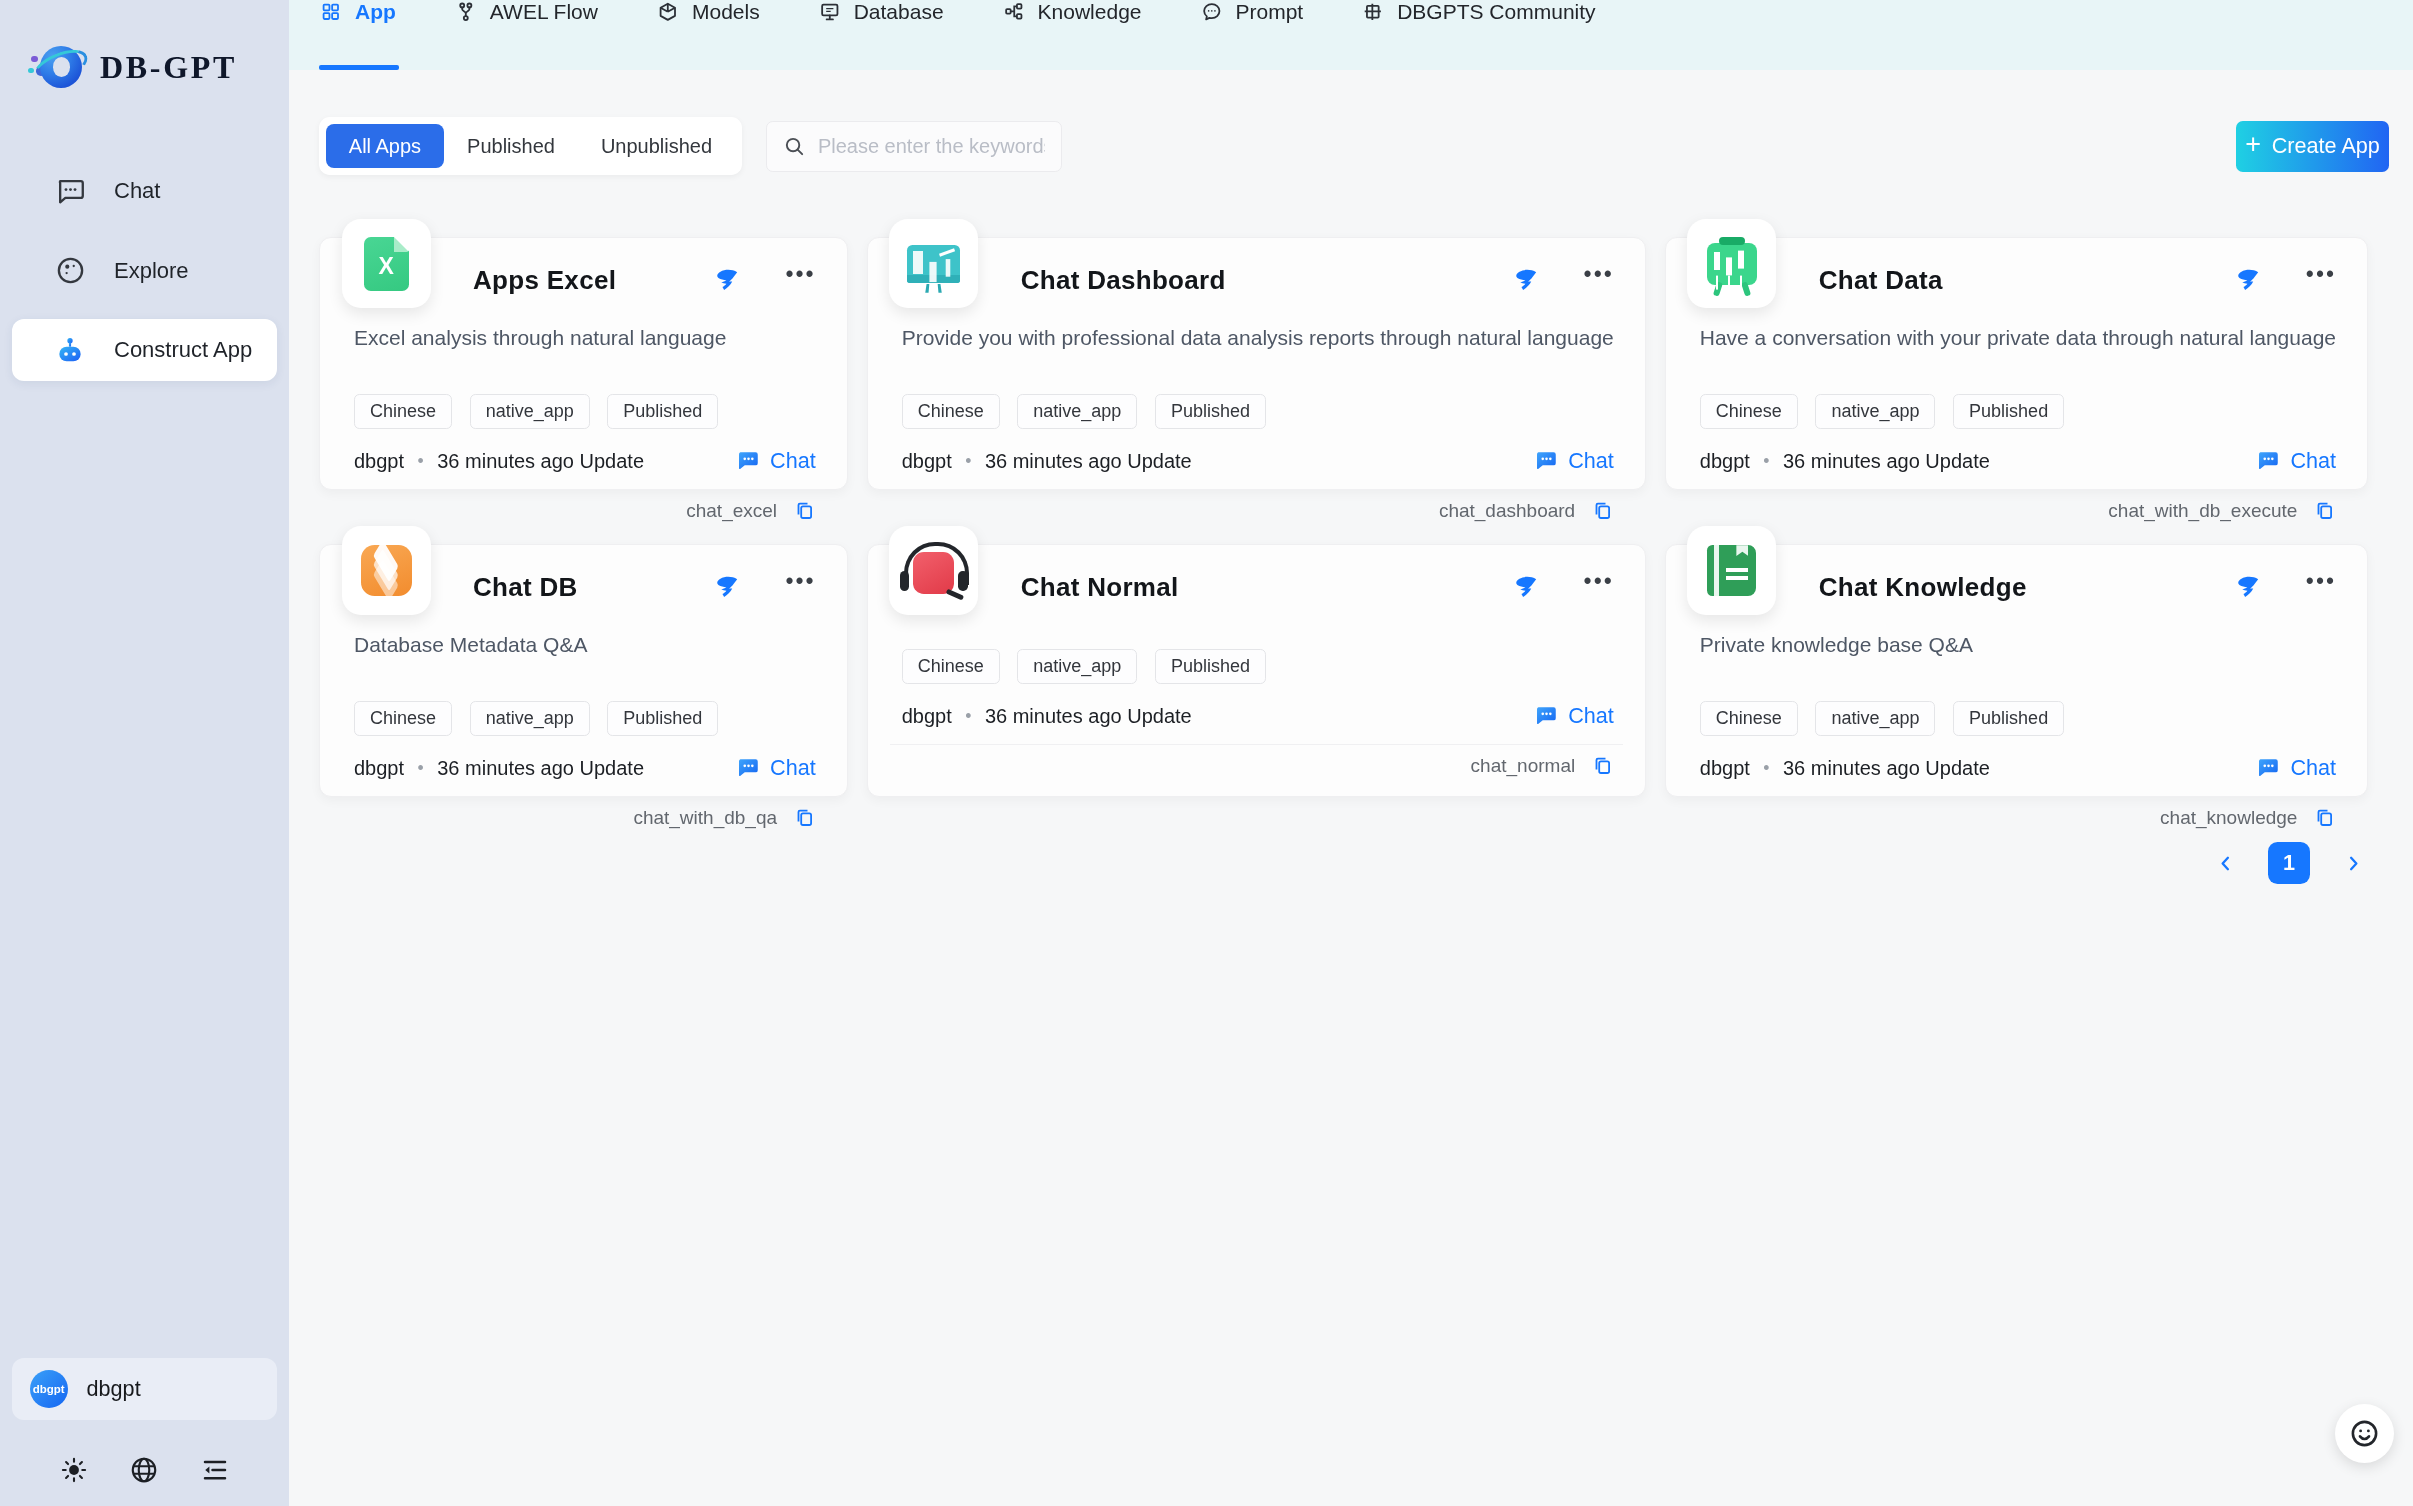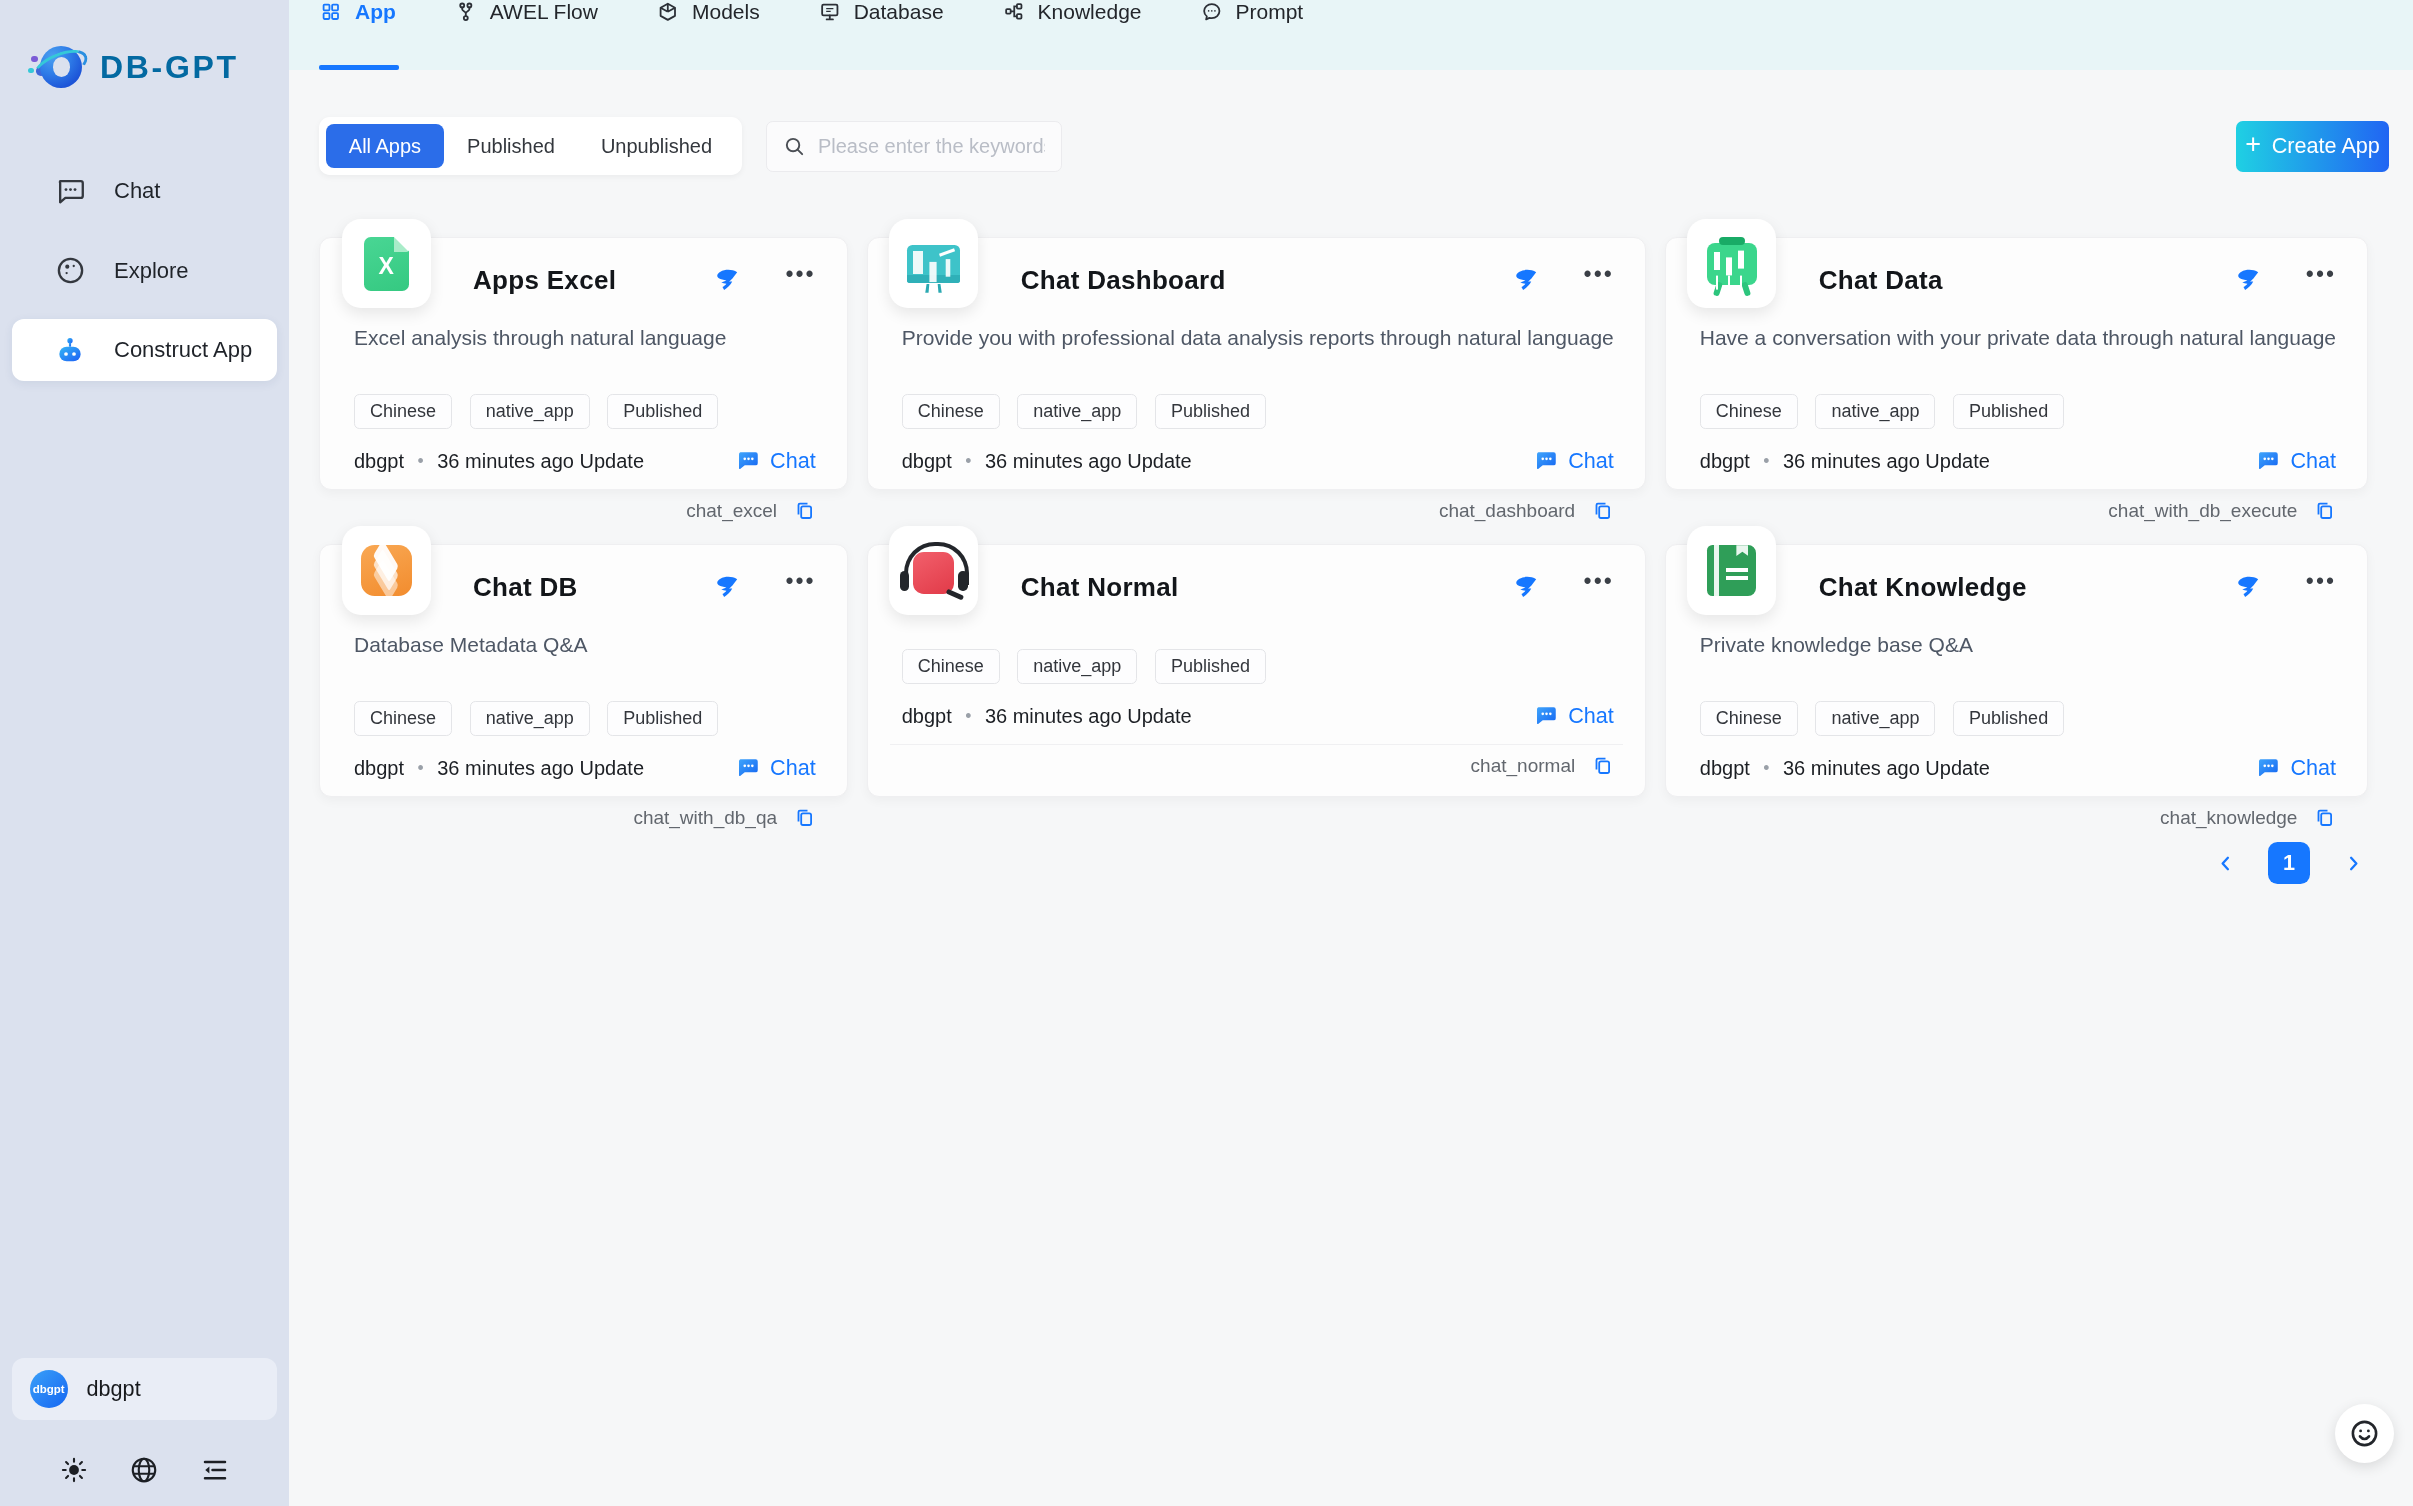--- a/index.html
+++ b/index.html
@@ -12,21 +12,21 @@
   .logo-mark { position:relative; width:50px; height:50px; }
   .logo-sphere { position:absolute; left:5.4px; top:4px; width:42px; height:42px; border-radius:50%;
     background:radial-gradient(circle at 30% 25%, #4aa0f0 0%, #2f7de8 40%, #1d55d8 75%, #1a47c8 100%); }
   .logo-hole { position:absolute; left:17.6px; top:15px; width:17.6px; height:20px; border-radius:50%; background:#dbe1ee; }
   .logo-ring { position:absolute; left:-2.7px; top:10.8px; width:57px; height:27px; border:3.4px solid transparent;
     border-radius:50%; border-top-color:#35c8d8; border-right-color:#2a8fe0; transform:rotate(-22deg); }
   .logo-dot { position:absolute; border-radius:50%; }
   .logo-dot.d1 { width:6.8px; height:6.8px; background:#7b5bd6; left:-4px; top:13.5px; }
   .logo-dot.d2 { width:9.5px; height:9.5px; background:#3f66d8; left:1.4px; top:24px; }
   .logo-dot.d3 { width:5.4px; height:5.4px; background:#35c8d8; left:-6.8px; top:26px; }
-  .logo-text { font-size:32px; font-weight:800; letter-spacing:2.7px; color:#0369a1; }
+  .logo-text { font-size:32px; font-weight:800; letter-spacing:2.7px; color:#0f172a;font-family:Liberation Serif, serif; }
 
   .side-nav { margin-top:68px; display:flex; flex-direction:column; gap:17.6px; }
   .side-item { display:flex; align-items:center; gap:28px; height:62px; padding-left:42px; margin:0 12px;
     border-radius:12px; font-size:22px; color:#1f2329; cursor:pointer; }
   .side-item.active { background:#ffffff; box-shadow:0 2.7px 9.5px rgba(40,60,110,0.08); font-weight:500; }
   .side-icon { width:32px; height:32px; display:inline-flex; align-items:center; justify-content:center; }
 
   .side-bottom { position:absolute; bottom:0; left:0; width:100%; padding:0 12px 19px; }
   .user-pill { display:flex; align-items:center; gap:19px; background:#e9edf6; border-radius:12px; height:62px; padding-left:17.6px; cursor:pointer; }
   .avatar { width:38px; height:38px; border-radius:50%; background:linear-gradient(135deg,#3aa0f8,#1566f2);
@@ -270,20 +270,29 @@
         <span class="ticon">
           <svg width="21.6" height="21.6" viewBox="0 0 24 24" fill="none" stroke="#2c3037" stroke-width="2">
             <path d="M12 3.5c-4.7 0-8.5 3.4-8.5 7.7 0 2.4 1.2 4.5 3 5.9l-.8 3.4 3.6-1.8c.9.2 1.8.4 2.7.4 4.7 0 8.5-3.5 8.5-7.9S16.7 3.5 12 3.5z" stroke-linejoin="round"></path>
             <circle cx="8.5" cy="11" r="0.9" fill="#2c3037" stroke="none"></circle>
             <circle cx="12" cy="11" r="0.9" fill="#2c3037" stroke="none"></circle>
             <circle cx="15.5" cy="11" r="0.9" fill="#2c3037" stroke="none"></circle>
           </svg>
         </span>
         <span>Prompt</span>
       </div>
+      <div class="tab">
+        <span class="ticon">
+          <svg width="21.6" height="21.6" viewBox="0 0 24 24" fill="none" stroke="#2c3037" stroke-width="2">
+            <rect x="5.5" y="5.5" width="13" height="13" rx="1"></rect>
+            <path d="M11.5 3v18M3 11.5h18"></path>
+          </svg>
+        </span>
+        <span>DBGPTS Community</span>
+      </div>
     </nav>
 
     <div class="toolbar">
       <div class="segmented">
         <button class="seg-btn active">All Apps</button>
         <button class="seg-btn">Published</button>
         <button class="seg-btn">Unpublished</button>
       </div>
       <div class="searchbox">
         <span>

